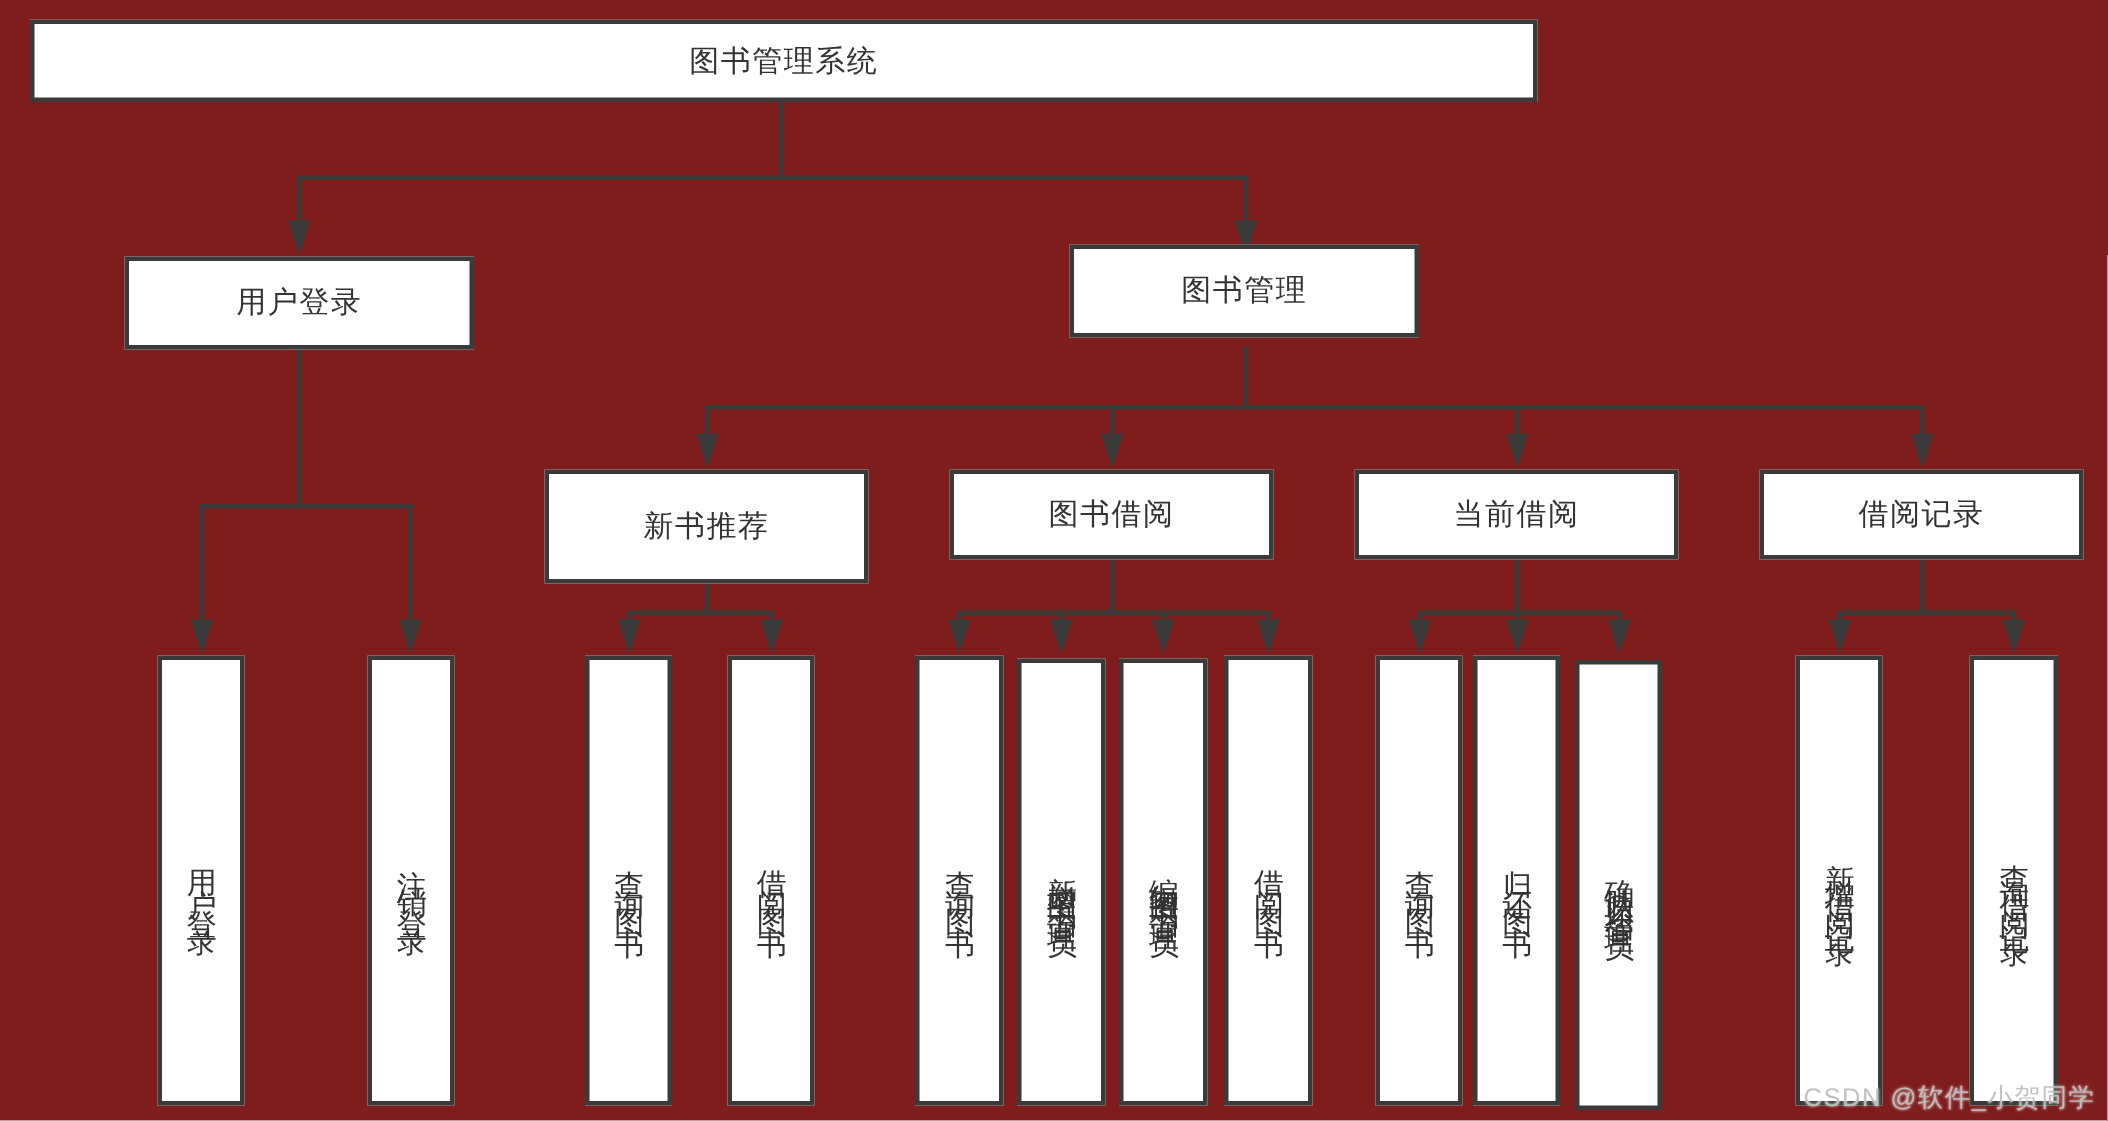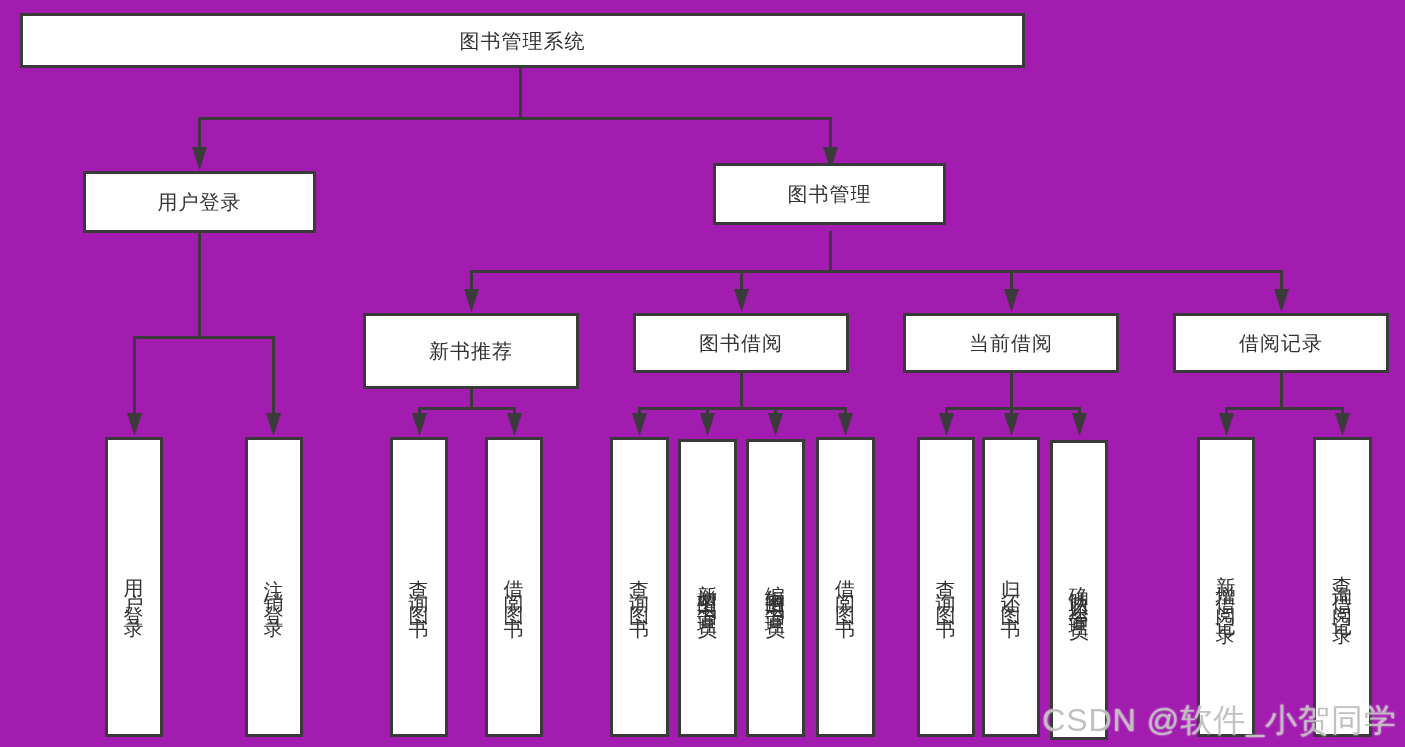--- a/index.html
+++ b/index.html
@@ -5,21 +5,21 @@
   * { margin: 0; padding: 0; box-sizing: border-box; }
   html, body { background: #ffffff; }
   body {
     font-family: "Liberation Sans", "DejaVu Sans", sans-serif;
     color: #333333;
   }
   .canvas {
     position: relative;
     width: 1405px;
     height: 747px;
-    background: #a21caf;
+    background: #7f1d1d;
     overflow: hidden;
     padding-left: 41px;
   }
   .connectors {
     position: absolute;
     left: 0; top: 0;
     width: 1405px; height: 747px;
     pointer-events: none;
   }
   .box {
@@ -40,21 +40,21 @@
     text-orientation: mixed;
     letter-spacing: 13px;
     padding-top: 6px;
   }
   .vbox.sp10 { letter-spacing: 10px; }
   .vbox.sp5  { letter-spacing: 5px; }
   .watermark {
     position: absolute;
     right: 8px;
     bottom: 4px;
-    font-size: 32px;
+    font-size: 17px;
     color: rgba(190, 190, 190, 0.95);
     text-shadow: 0 0 2px rgba(255,255,255,0.9);
     letter-spacing: 1px;
     z-index: 10;
     white-space: nowrap;
   }
 </style>
 </head>
 <body>
 

